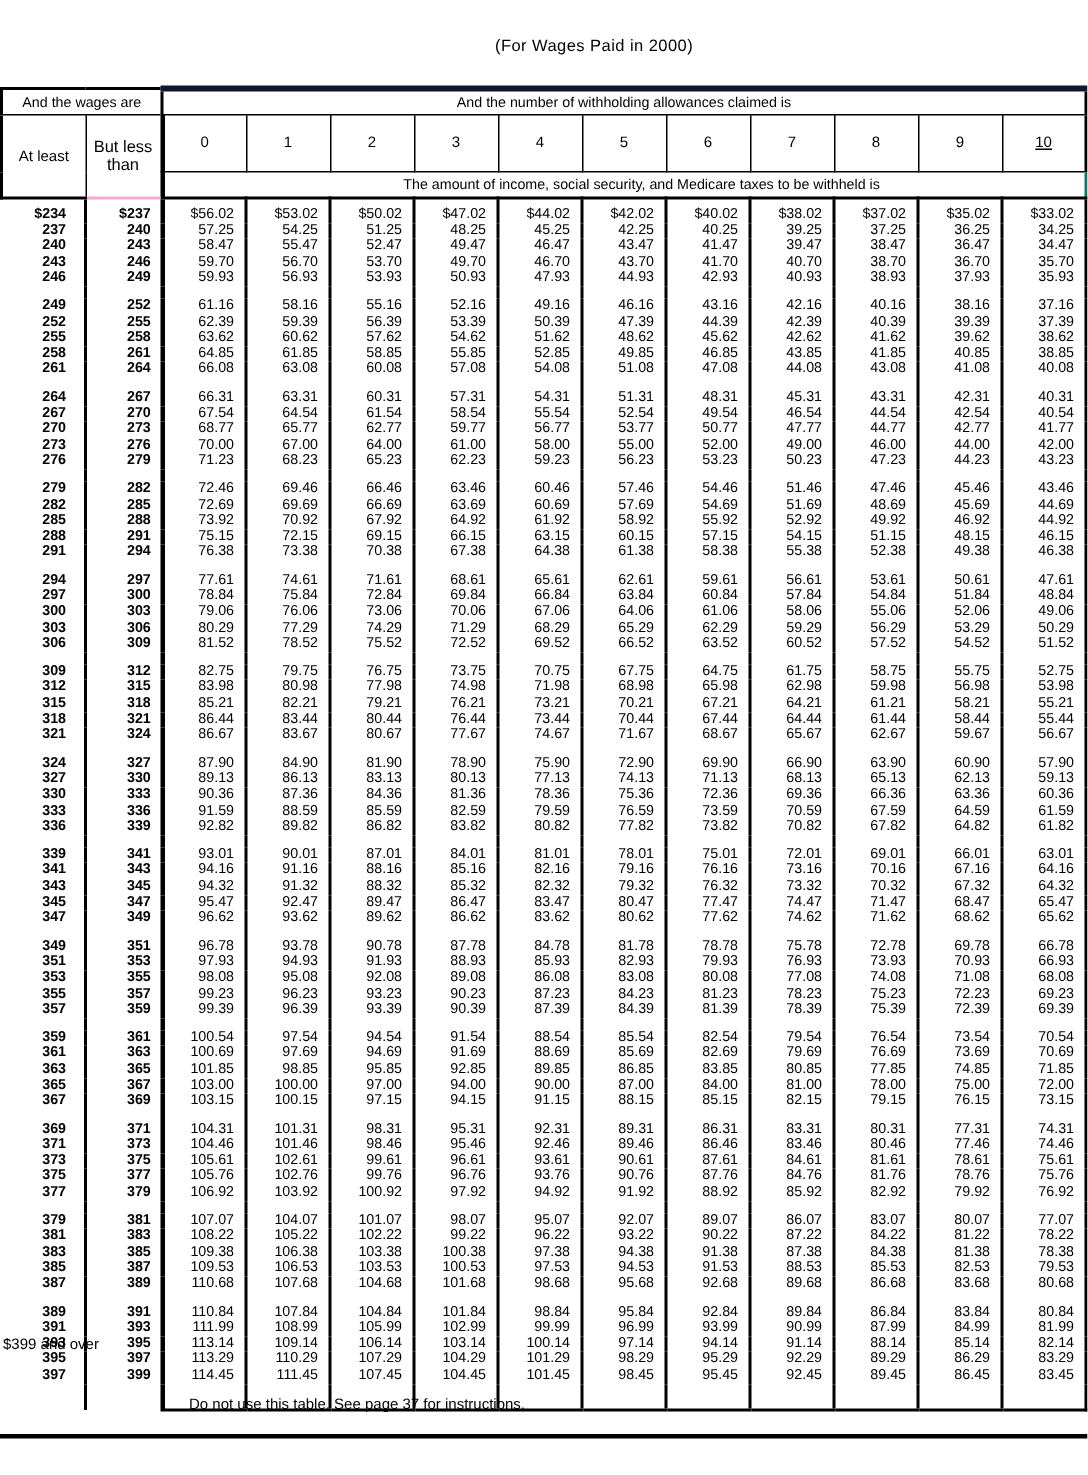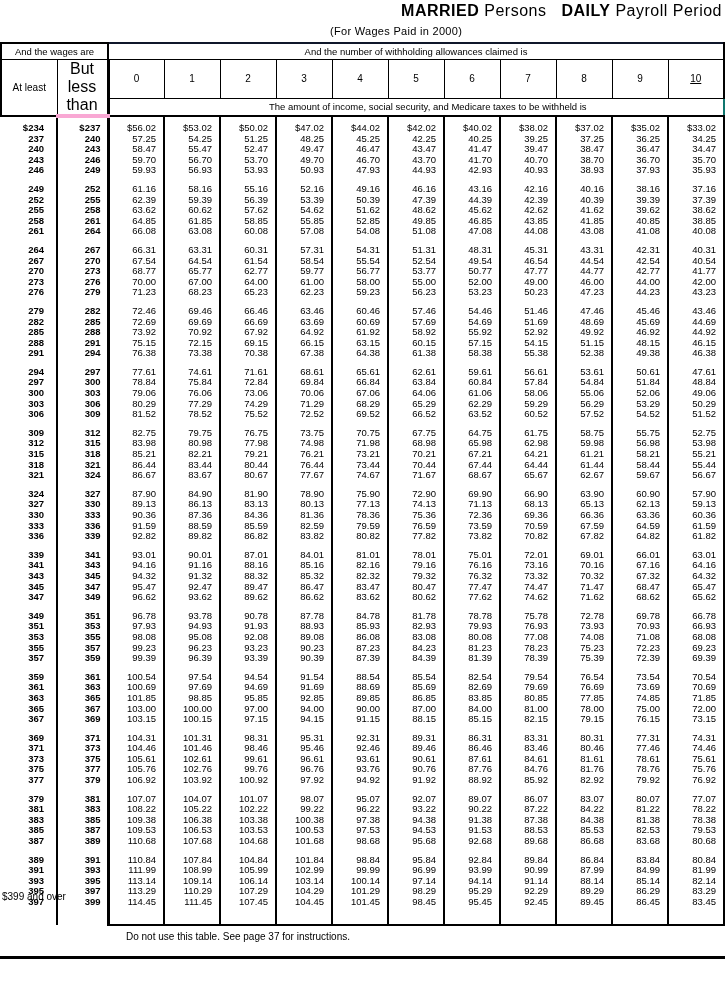--- a/index.html
+++ b/index.html
@@ -4,28 +4,28 @@
 <style>
   html,body { margin:0; padding:0; background:#fff; }
   body { width:725px; height:983px; position:relative; font-family:"Liberation Sans", sans-serif; color:#000; }
   .page { position:absolute; inset:0; }
 
   .title-line { position:absolute; top:2px; right:3px; font-size:16px; letter-spacing:0.5px; white-space:nowrap; }
   .title-line .b { font-weight:bold; }
   .title-line .gap { display:inline-block; width:15px; }
   .subtitle { position:absolute; top:25px; left:330px; font-size:11px; font-weight:normal; letter-spacing:0.3px; }
 
-  table.tax-table { position:absolute; top:42px; left:0; border-collapse:collapse; table-layout:fixed; }
+  table.tax-table { position:absolute; top:57px; left:0; border-collapse:collapse; table-layout:fixed; }
   th, td { padding:0; margin:0; }
 
   thead th { border:1px solid #000; font-weight:normal; font-size:9.5px; text-align:center; }
   .th-wages  { height:15px; border-top:2px solid #000; border-left:2px solid #000; border-right:2px solid #000; }
-  .th-allow  { height:15px; border-top:2px solid #0f172a; border-right:2px solid #000; }
+  .th-allow  { height:15px; border-top:4px solid #0f172a; border-right:2px solid #000; }
   .th-atleast { border-left:2px solid #000; border-bottom:2px solid #000; font-size:10px; }
-  .th-butless { border-right:3px solid #000; border-bottom:4px solid #f9a8d4; font-size:16px; }
+  .th-butless { border-right:3px solid #000; border-bottom:2px solid #f9a8d4; font-size:11px; }
   .hr2 th { height:37px; vertical-align:middle; }
   .th-num { font-size:10px; }
   .th-num.last { border-right:2px solid #000;text-decoration:underline; }
   .th-amount { height:16px; border-left:3px solid #000; border-right:2px solid #0f766e; border-bottom:2px solid #000;padding-left:23px; }
 
   tbody td { font-size:9.5px; line-height:10.6px; text-align:right; white-space:nowrap; overflow:hidden; }
   td.c0 { font-weight:bold; padding-right:12px; }
   td.c1 { font-weight:bold; padding-right:6px; border-left:2px solid #000; }
   td.v  { border-left:2px solid #000; padding-right:7px; }
   td.v0 { border-left-width:3px; }
@@ -37,23 +37,20 @@
 
   .footer-over { position:absolute; top:891px; left:2px; font-size:10px; }
   .footer-note { position:absolute; top:931px; left:126px; font-size:10px; }
   .bottom-rule { position:absolute; top:956px; left:0; width:725px; height:3px; background:#000; }
 </style>
 </head>
 <body>
 
 <div class="page">
 
-  <div class="title-line">
-    <span class="b">MARRIED</span><span> Persons</span><span class="gap"></span><span class="b">DAILY</span><span> Payroll Period</span>
-  </div>
   <div class="subtitle">(For Wages Paid in 2000)</div>
 
   <table class="tax-table">
     <colgroup>
       <col style="width:56px">
         <col style="width:51px">
       <col style="width:56px">
         <col style="width:56px">
         <col style="width:56px">
         <col style="width:56px">

